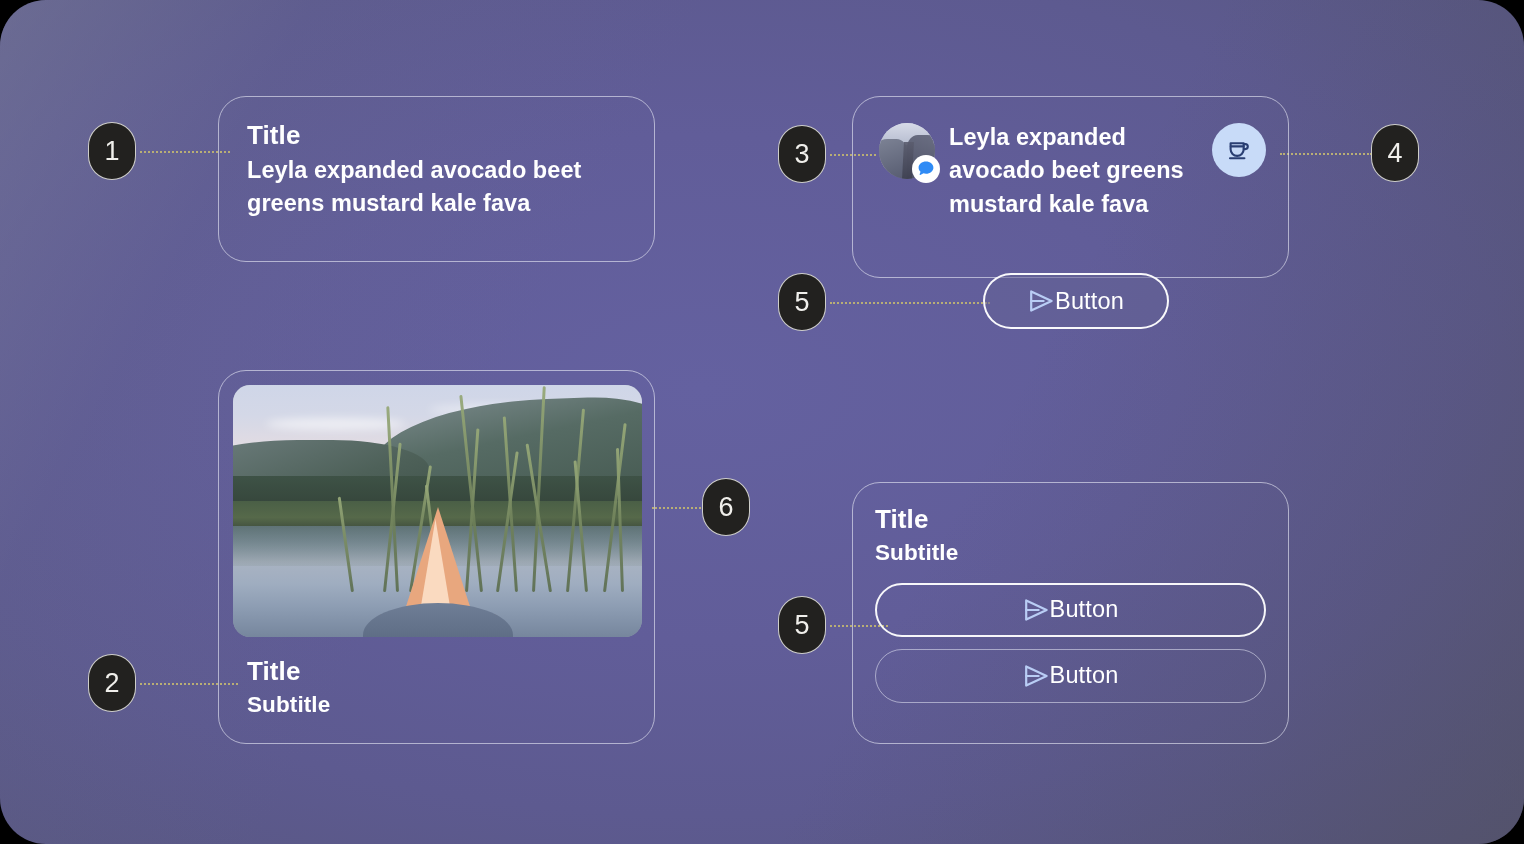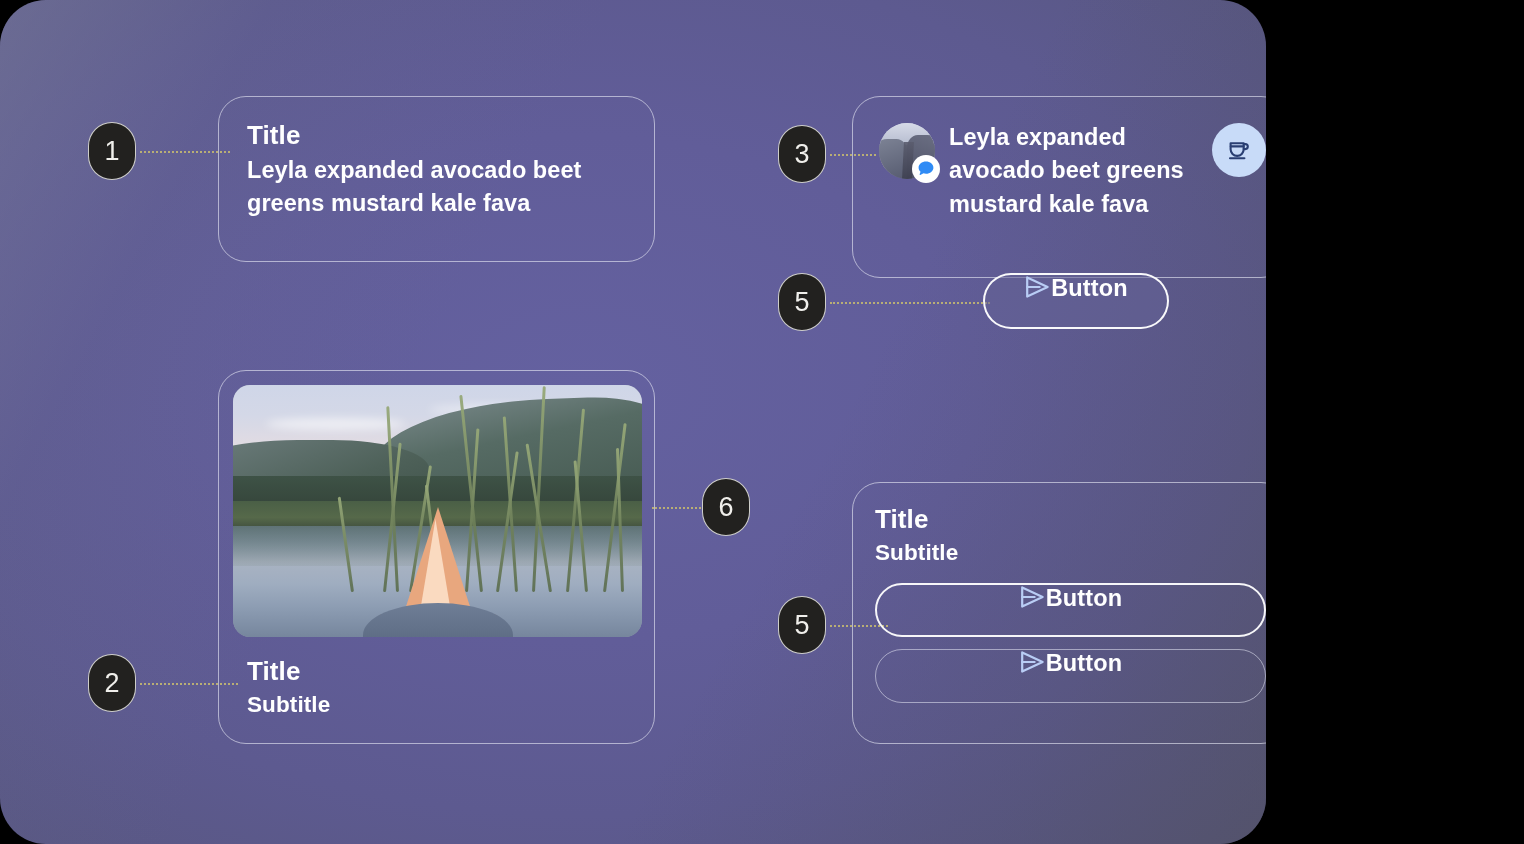--- a/index.html
+++ b/index.html
@@ -11,21 +11,21 @@
     width: 1524px;
     height: 844px;
     overflow: hidden;
     font-family: "Liberation Sans", sans-serif;
     -webkit-font-smoothing: antialiased;
   }
 
   
   #canvas {
     position: relative;
-    width: 1266px;
+    width: 1524px;
     height: 844px;
     border-radius: 46px;
     overflow: hidden;
     background:
       radial-gradient(120% 115% at 46% 46%, #6461a0 0%, #615d99 26%, #5d5a90 44%, #585781 62%, #54536f 80%, #514f61 100%),
       linear-gradient(135deg, #6a6b90 0%, #605d97 42%, #585770 78%, #55545f 100%);
   }
   #canvas::after {
     content: "";
     position: absolute;
@@ -248,27 +248,27 @@
     left: 852px; top: 482px;
     width: 437px; height: 262px;
     padding: 22px 22px 0 22px;
   }
   #card-actions .card-title { margin-bottom: 6px; }
   #card-actions .card-sub { margin-bottom: 16px; }
 
   
   .btn {
     display: flex;
-    align-items: flex-start;
+    align-items: center;
     justify-content: center;
     box-sizing: border-box;
     border-radius: 999px;
     color: #ffffff;
     font-size: 23.5px;
-    font-weight: bold;
+    font-weight: normal;
     letter-spacing: 0.15px;
     background: transparent;
     cursor: pointer;
     user-select: none;
   }
   .btn svg { display: block; flex: 0 0 auto; }
 
   .btn-floating {
     position: absolute;
     left: 983px; top: 273px;

